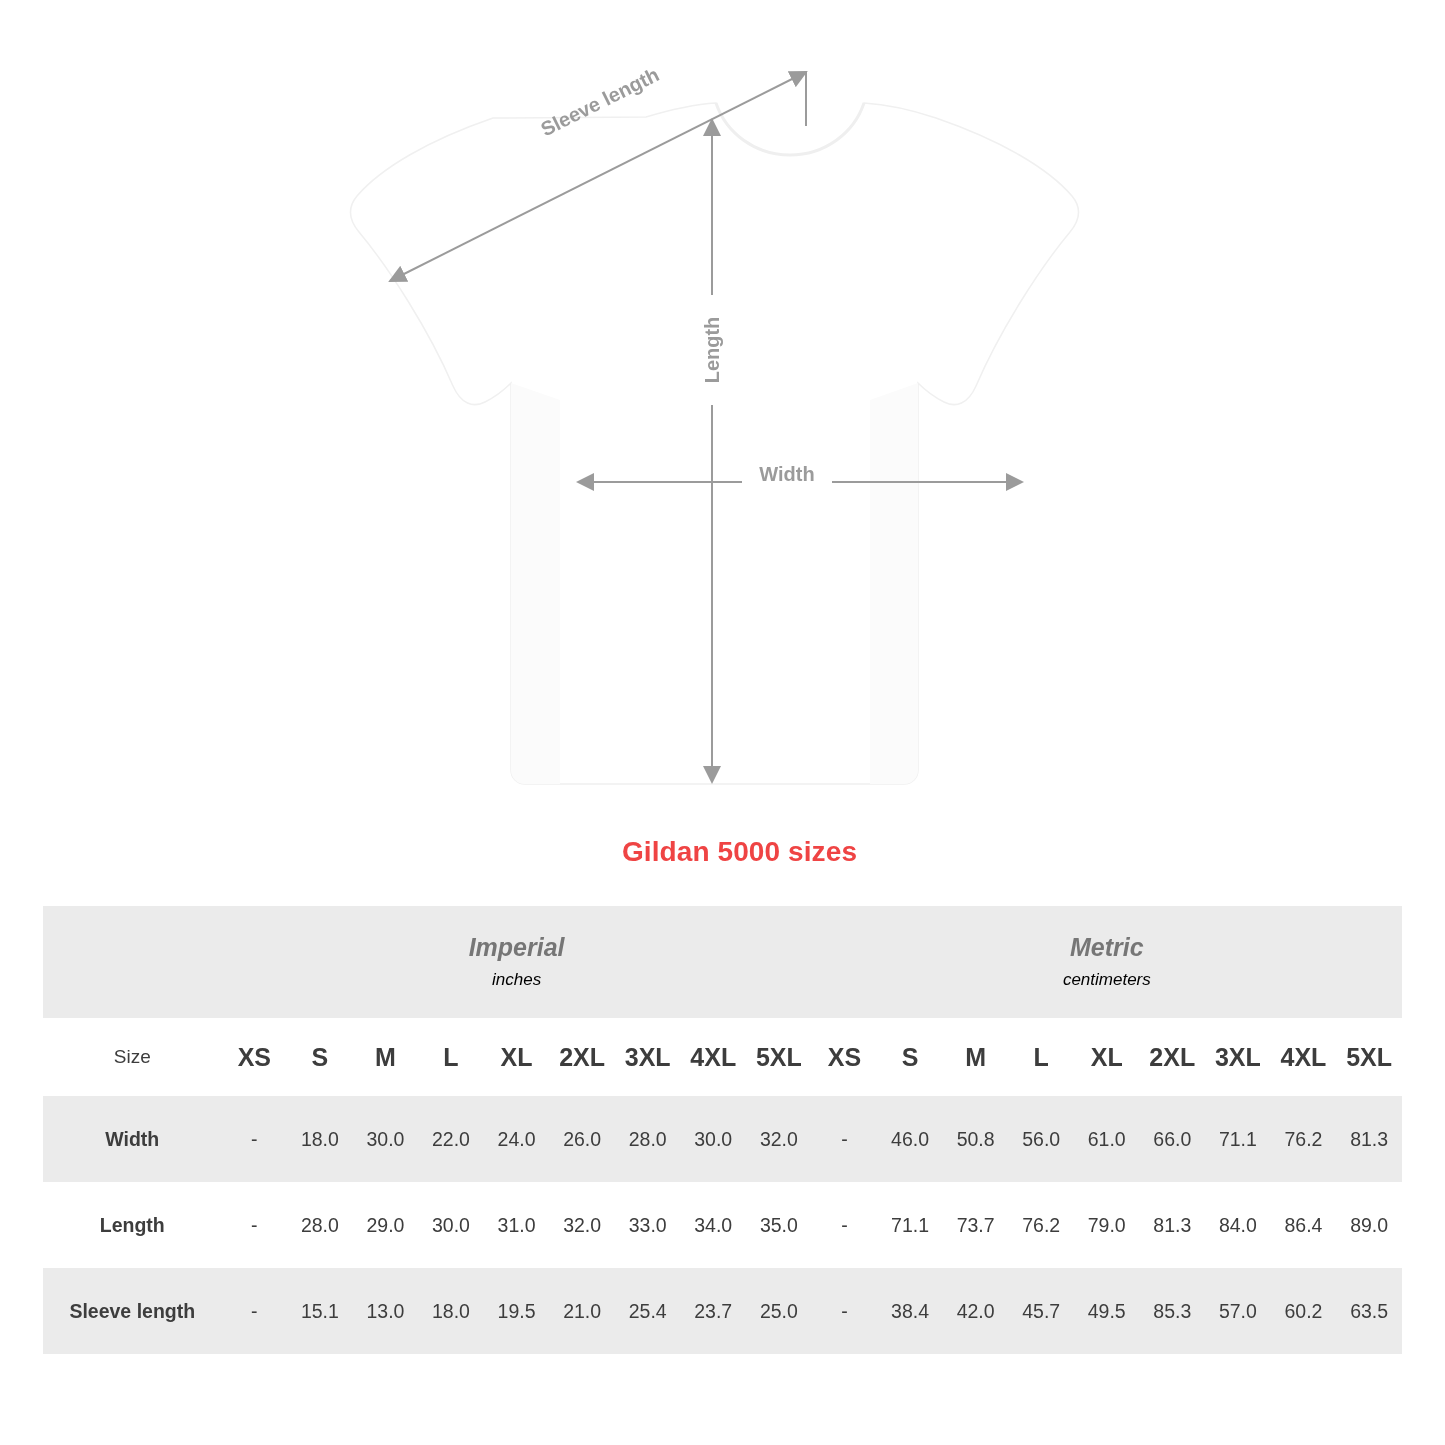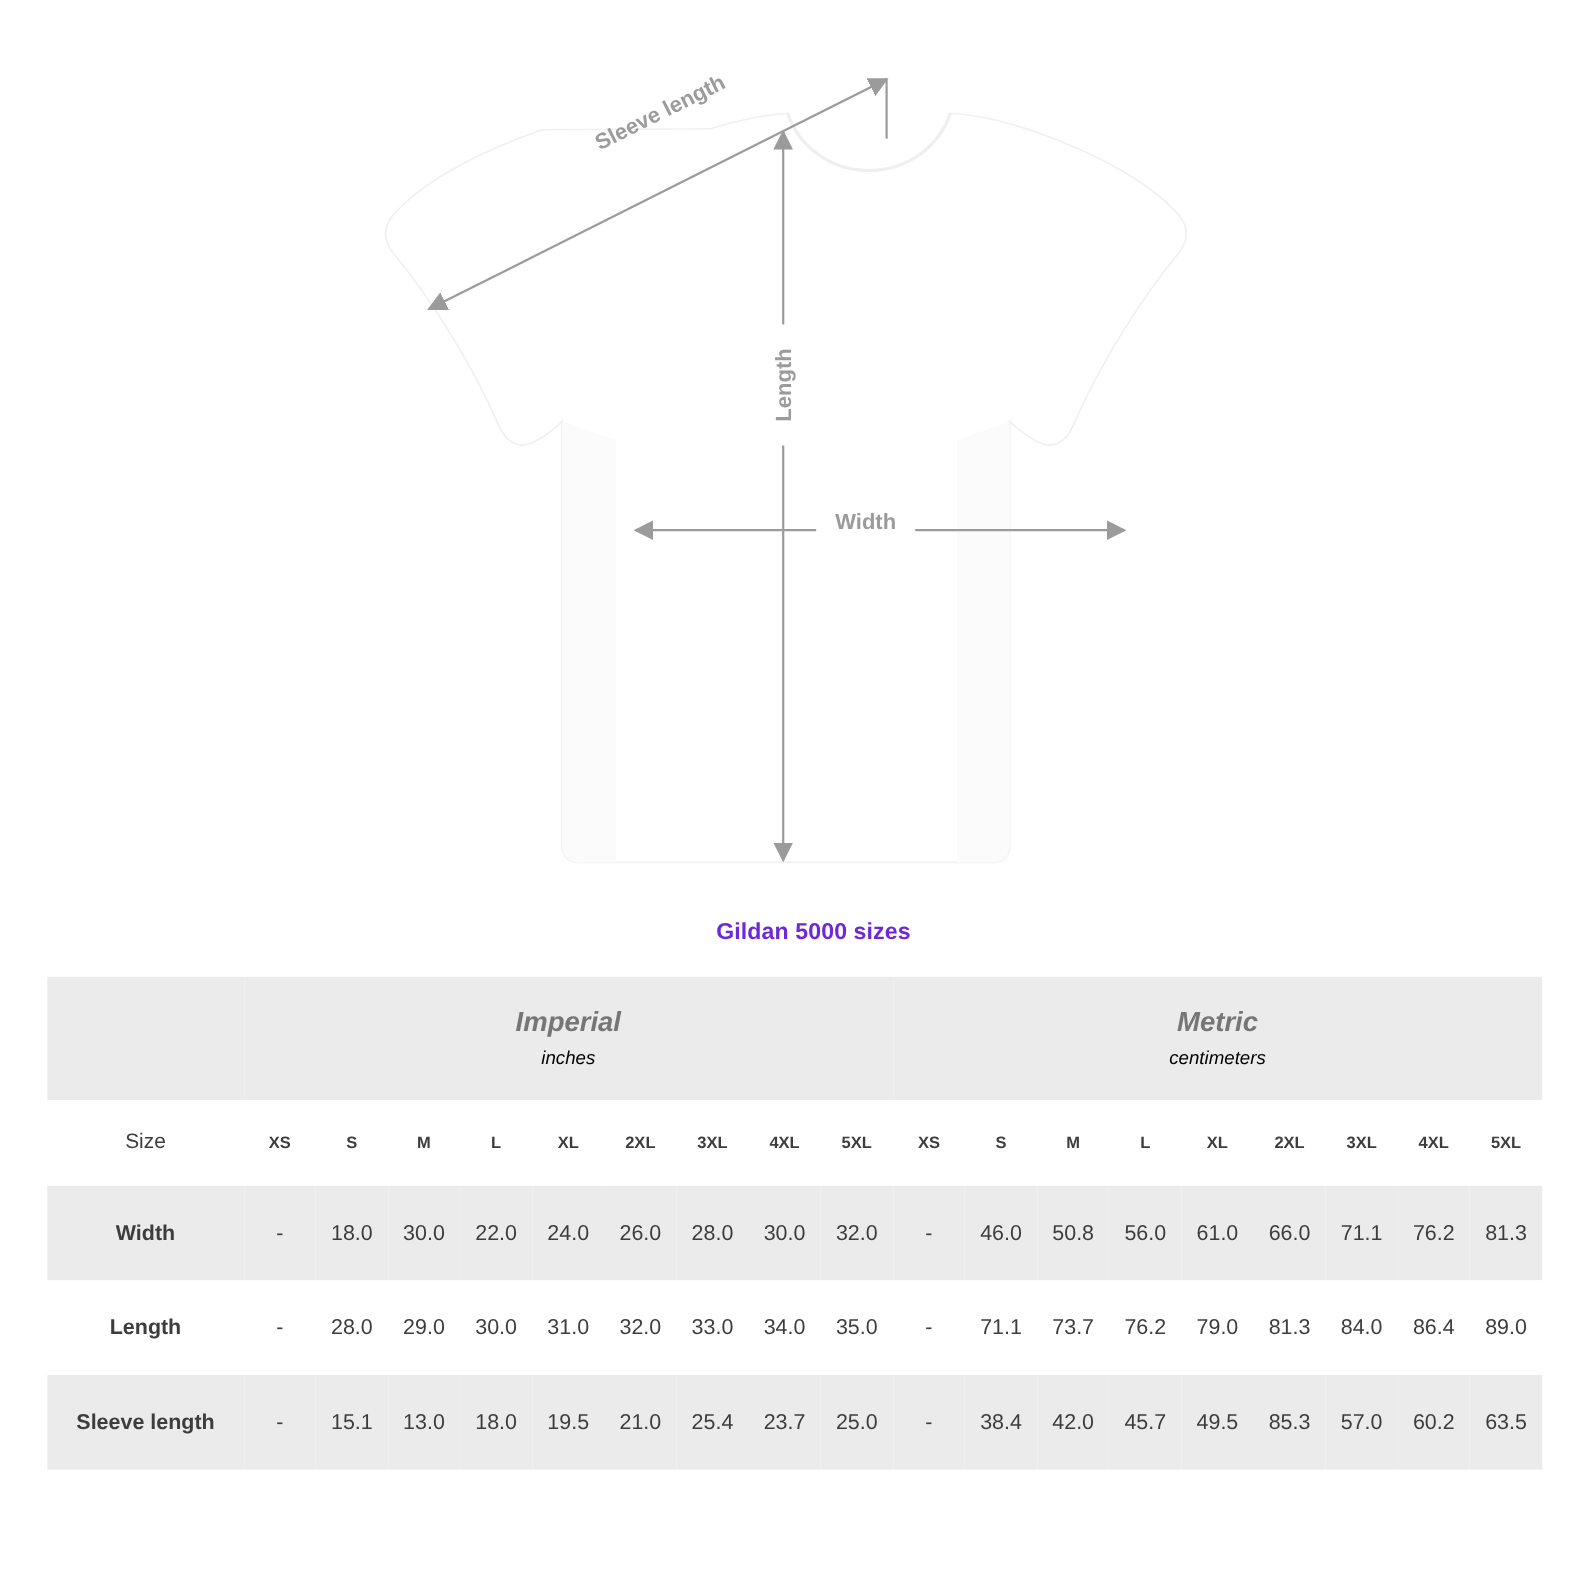--- a/index.html
+++ b/index.html
@@ -30,36 +30,36 @@
   .diagram svg {
     display: block;
   }
 
   
   .title-block {
     text-align: center;
     margin-top: 6px;
   }
   .chart-title {
-    font-size: 21px;
+    font-size: 28px;
     font-weight: bold;
-    color: #6d28d9;
+    color: #ef4444;
     letter-spacing: 0.1px;
     padding-left: 34px;
   }
   .chart-note {
     margin-top: 16px;
     font-size: 18.5px;
     font-style: italic;
     color: #6f6f6f;
   }
 
   
   .table-wrap {
-    margin: 28px 43px 0 43px;
+    margin: 38px 43px 0 43px;
     width: 1359px;
   }
   table.size-table {
     border-collapse: collapse;
     width: 100%;
     table-layout: fixed;
   }
   table.size-table td, table.size-table th {
     text-align: center;
     vertical-align: middle;
@@ -80,21 +80,21 @@
   }
   .unit-sub {
     font-size: 17px;
     font-style: italic;
     color: #000000;
     margin-top: 9px;
   }
 
   .head-row td {
     height: 76px;
-    font-size: 15px;
+    font-size: 25px;
     color: #3d3d3d;
     background: #ffffff;
   }
   .head-row td.rowlabel {
     font-weight: normal;
     font-size: 19px;
   }
   .head-row td.sizecell {
     font-weight: bold;
   }

